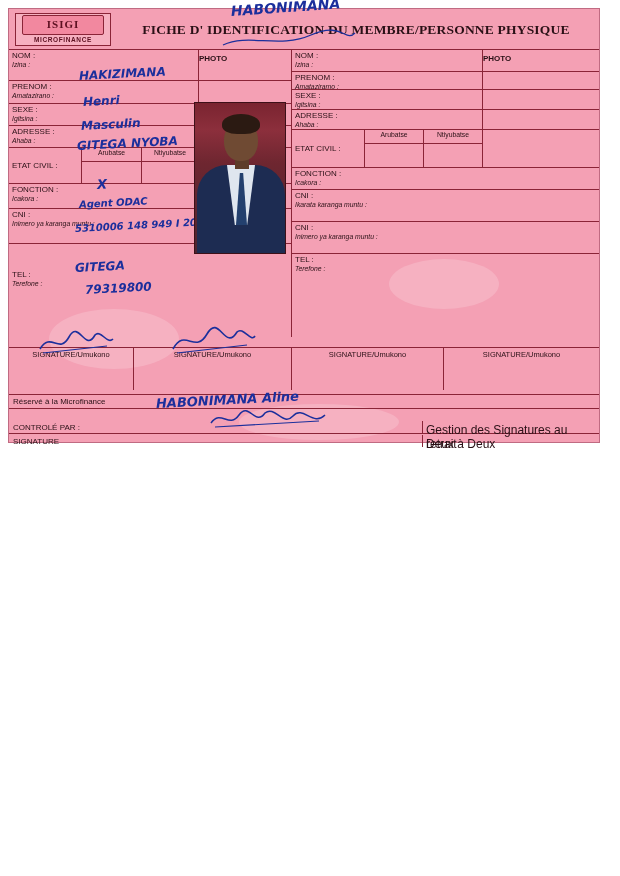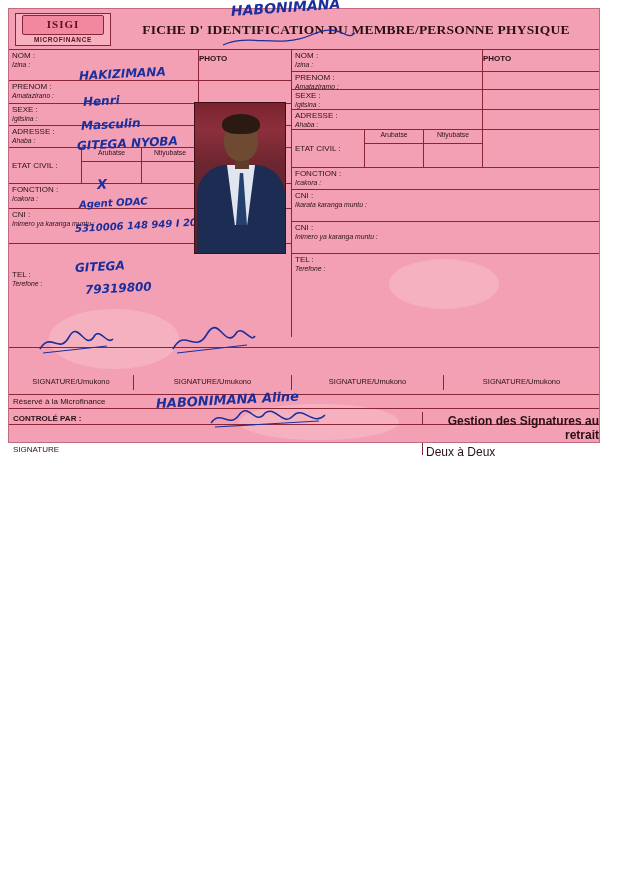--- a/index.html
+++ b/index.html
@@ -197,36 +197,34 @@
     position: relative;
     height: 46px;
     border-top: 1.5px solid #8a2437;
     border-bottom: 1.5px solid #8a2437;
   }
   .sigcell {
     position: absolute;
     top: 0; bottom: 4px;
     box-sizing: border-box;
     border-right: 1px solid #8a2437;
-    margin-top: 27px;
   }
   .sigcell:last-child { border-right: none; }
   .sigcell .cap {
     position: absolute;
     top: 2px; left: 0; right: 0;
     text-align: center;
     font-size: 7.5px;
     color: #2a1016;
   }
 
   
   #reserved {
     position: relative;
     height: 52px;
-    text-align: right;
   }
   .rrow {
     position: absolute;
     left: 0; right: 0;
     border-bottom: 1px solid #8a2437;
     box-sizing: border-box;
   }
   .rrow:last-child { border-bottom: none; }
   .rlabel {
     position: absolute;
@@ -436,26 +434,26 @@
     </div>
     <div class="sigcell" style="left:435px; right:0;">
       <div class="cap">SIGNATURE/Umukono</div>
     </div>
   </div>
 
   <div id="reserved">
     <div class="rrow" style="top:0; height:14px;">
       <div class="rlabel">Réservé à la Microfinance</div>
     </div>
-    <div class="rrow" style="top:17px; height:13px;font-weight:bold;">
+    <div class="rrow" style="top:26px; height:13px;">
       <div class="rlabel">CONTROLÉ PAR :</div>
       <div class="vline" style="left:413px;"></div>
       <div class="rright">Gestion des Signatures au retrait</div>
     </div>
-    <div class="rrow" style="top:48px; height:12px;padding-left:32px;">
+    <div class="rrow" style="top:40px; height:12px;padding-left:32px;">
       <div class="rlabel">SIGNATURE</div>
       <div class="vline" style="left:413px;"></div>
       <div class="rright">Deux à Deux</div>
     </div>
   </div>
 
   <div class="hw med" style="left:70px;  top:60px;">HAKIZIMANA</div>
   <div class="hw med" style="left:74px;  top:86px;">Henri</div>
   <div class="hw med" style="left:72px;  top:110px;">Masculin</div>
   <div class="hw med" style="left:68px;  top:130px;">GITEGA NYOBA</div>

